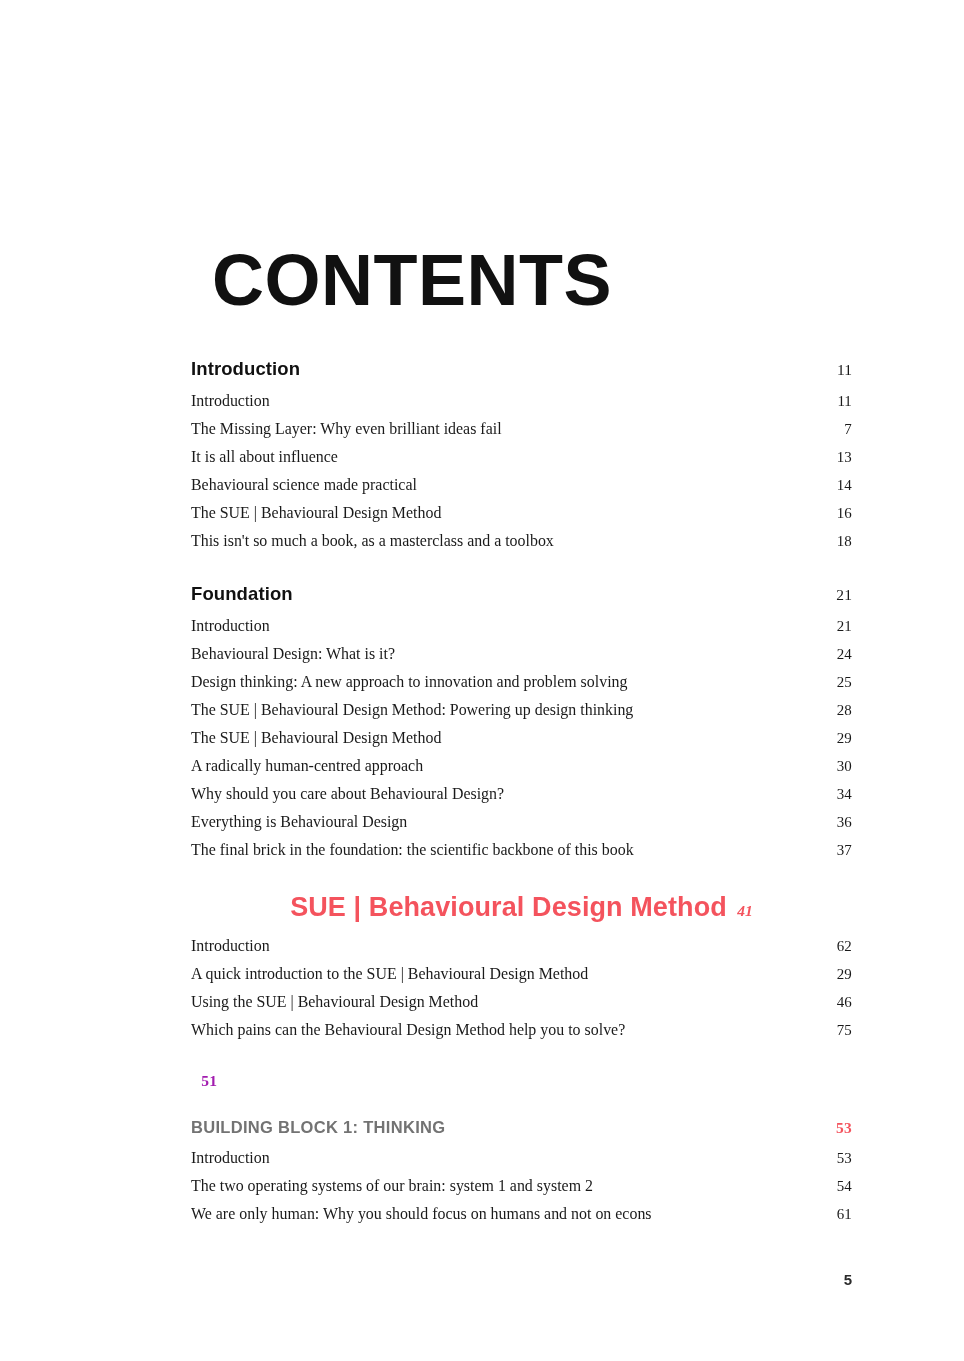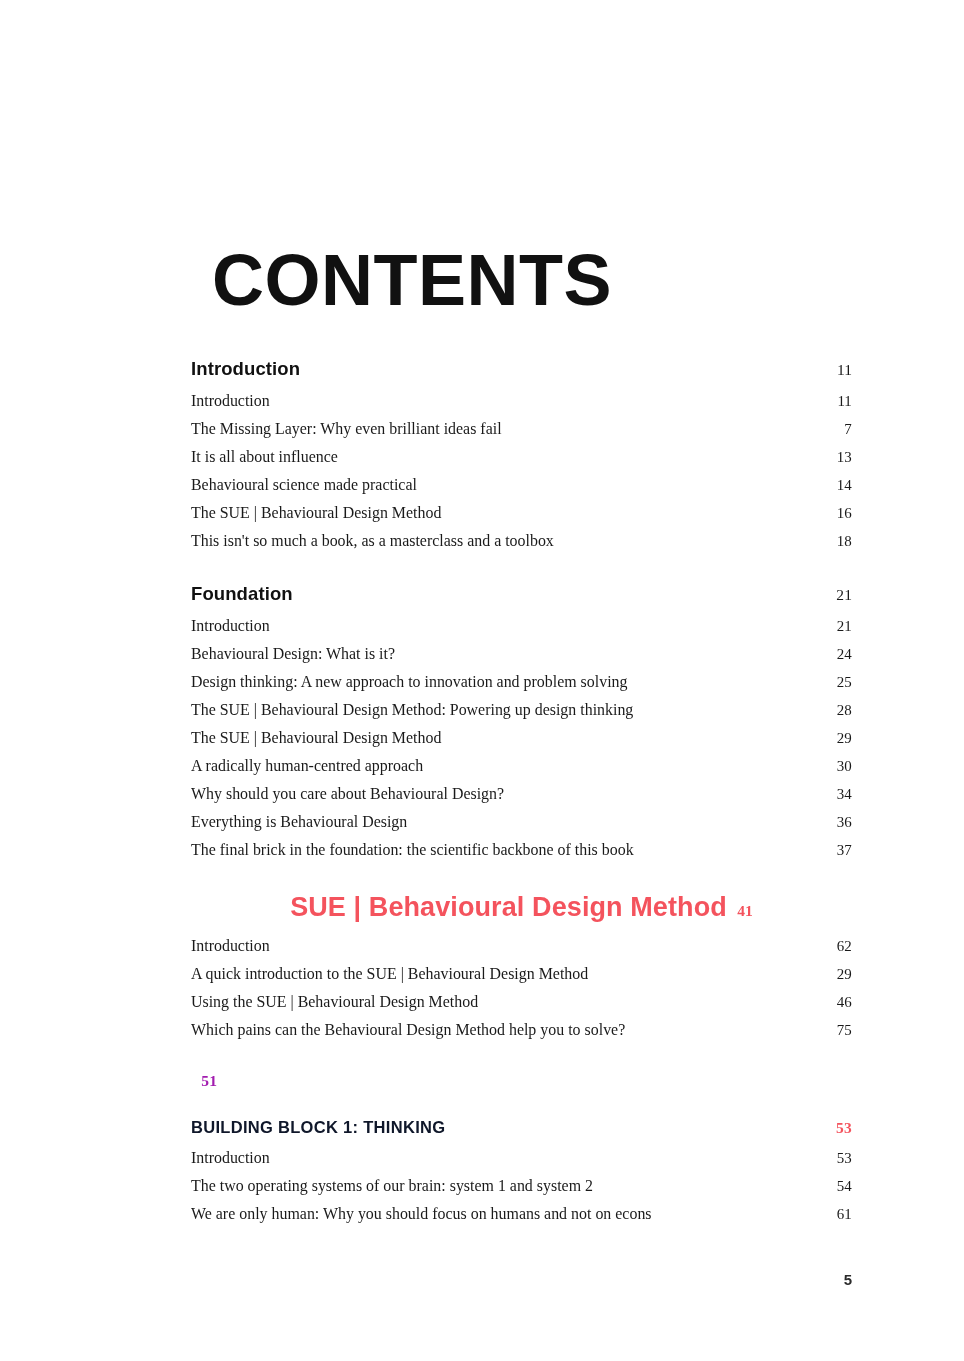--- a/index.html
+++ b/index.html
@@ -239,21 +239,21 @@
           <span class="pagenum">36</span>
         </div>
         <div class="row entry">
           <span class="label">The final brick in the foundation: the scientific backbone of this book</span>
           <span class="pagenum">37</span>
         </div>
       </div>
       <div class="group">
         <div class="row part-head">
           <span class="label" style="color: rgb(244, 83, 93);">SUE | Behavioural Design Method</span>
-          <span class="pagenum" style="color: rgb(244, 83, 93);">41</span>
+          <span class="pagenum" style="color: rgb(244, 83, 93); font-style: italic;">41</span>
         </div>
         <div class="row entry">
           <span class="label">Introduction</span>
           <span class="pagenum">62</span>
         </div>
         <div class="row entry">
           <span class="label">A quick introduction to the SUE | Behavioural Design Method</span>
           <span class="pagenum">29</span>
         </div>
         <div class="row entry">
@@ -265,21 +265,21 @@
           <span class="pagenum">75</span>
         </div>
       </div>
       <div class="group step-gap-wide">
         <div class="row step-head">
           <span class="pagenum" style="color: #a21caf;">51</span>
         </div>
       </div>
       <div class="group block-gap">
         <div class="row block-head">
-          <span class="label" style="color: #0f172a;">BUILDING BLOCK 1: THINKING</span>
+          <span class="label" style="color: #737373;">BUILDING BLOCK 1: THINKING</span>
           <span class="pagenum" style="color: rgb(244, 83, 93);">53</span>
         </div>
         <div class="row entry">
           <span class="label">Introduction</span>
           <span class="pagenum">53</span>
         </div>
         <div class="row entry">
           <span class="label">The two operating systems of our brain: system 1 and system 2</span>
           <span class="pagenum">54</span>
         </div>

